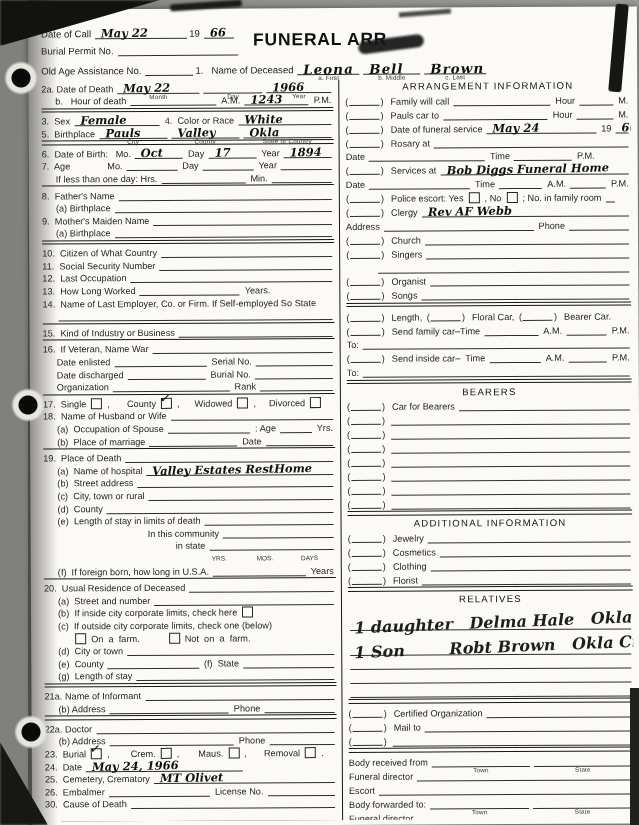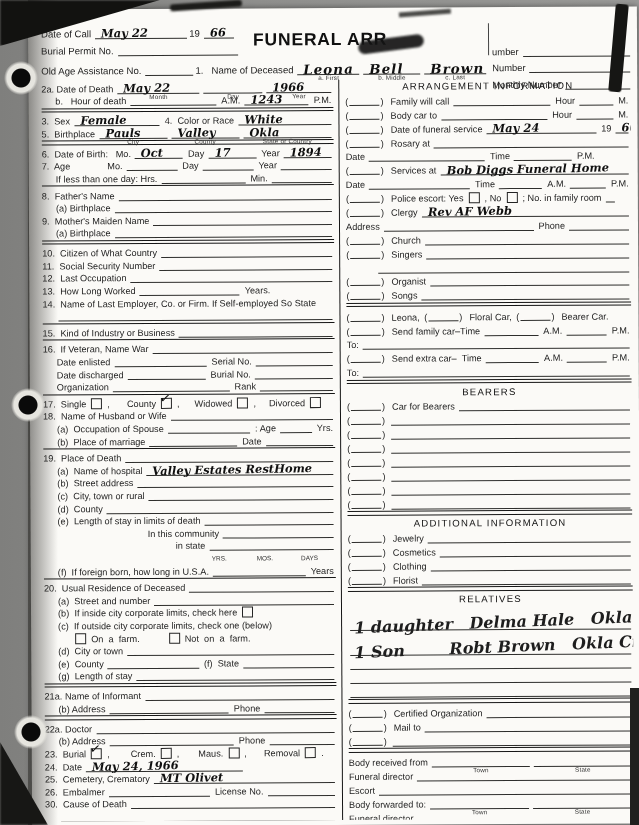--- a/index.html
+++ b/index.html
@@ -131,35 +131,20 @@
       <span class="fill" style="flex-grow:1">
         <span class="hw hwname">Bell</span>
         <span class="sub">b.   Middle</span>
       </span>
       <span class="fill" style="flex-grow:1.1">
         <span class="hw hwname">Brown</span>
         <span class="sub">c.   Last</span>
       </span>
     </div>
 
-    <div class="numblk">
-      <div class="nrow">
-        <span class="vl"></span>
-        <span class="lbl">umber</span>
-        <span class="fill"></span>
-      </div>
-      <div class="nrow">
-        <span class="lbl">Number</span>
-        <span class="fill"></span>
-      </div>
-      <div class="nrow">
-        <span class="lbl">Monthly Number</span>
-        <span class="fill"></span>
-      </div>
-    </div>
 
     <div class="cols">
       <div class="colL">
           <div class="frow">
             <span class="lbl">2a. Date of Death</span>
             <span class="fill" style="flex-grow: 1.4;">
               <span class="hw">May 22</span>
               <span class="sub">Month</span>
             </span>
             <span class="fill" style="flex-grow: 1;">
@@ -537,21 +522,21 @@
             <span class="txt">Hour</span>
             <span class="fill" style="flex-grow: 0.35;"></span>
             <span class="txt">M.</span>
           </div>
           <div class="frow">
             <span class="paren">
               <span>(</span>
               <span class="pl"></span>
               <span>)</span>
             </span>
-            <span class="txt">Body car to</span>
+            <span class="txt">Pauls car to</span>
             <span class="fill" style="flex-grow: 1;"></span>
             <span class="txt">Hour</span>
             <span class="fill" style="flex-grow: 0.35;"></span>
             <span class="txt">M.</span>
           </div>
           <div class="frow">
             <span class="paren">
               <span>(</span>
               <span class="pl"></span>
               <span>)</span>
@@ -672,21 +657,21 @@
             <span class="txt">Songs</span>
             <span class="fill" style="flex-grow: 1;"></span>
           </div>
           <div class="sep thick"></div>
           <div class="frow">
             <span class="paren">
               <span>(</span>
               <span class="pl"></span>
               <span>)</span>
             </span>
-            <span class="txt">Leona, </span>
+            <span class="txt">Length, </span>
             <span class="paren">
               <span>(</span>
               <span class="pl"></span>
               <span>)</span>
             </span>
             <span class="txt">Floral Car, </span>
             <span class="paren">
               <span>(</span>
               <span class="pl"></span>
               <span>)</span>
@@ -708,21 +693,21 @@
           <div class="frow">
             <span class="lbl">To:</span>
             <span class="fill" style="flex-grow: 1;"></span>
           </div>
           <div class="frow">
             <span class="paren">
               <span>(</span>
               <span class="pl"></span>
               <span>)</span>
             </span>
-            <span class="txt">Send extra car–  Time</span>
+            <span class="txt">Send inside car–  Time</span>
             <span class="fill" style="flex-grow: 0.8;"></span>
             <span class="txt">A.M.</span>
             <span class="fill" style="flex-grow: 0.6;"></span>
             <span class="txt">P.M.</span>
           </div>
           <div class="frow">
             <span class="lbl">To:</span>
             <span class="fill" style="flex-grow: 1;"></span>
           </div>
           <div class="sep dbl"></div>

